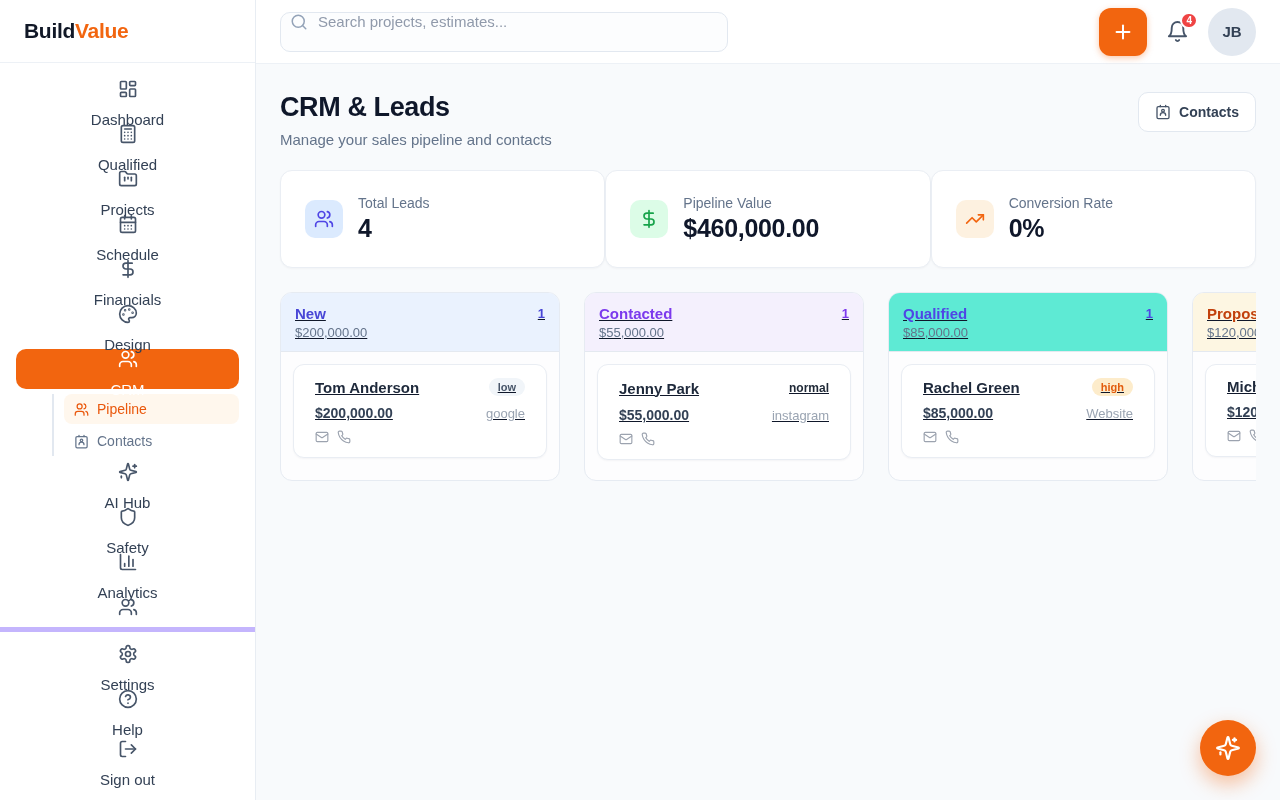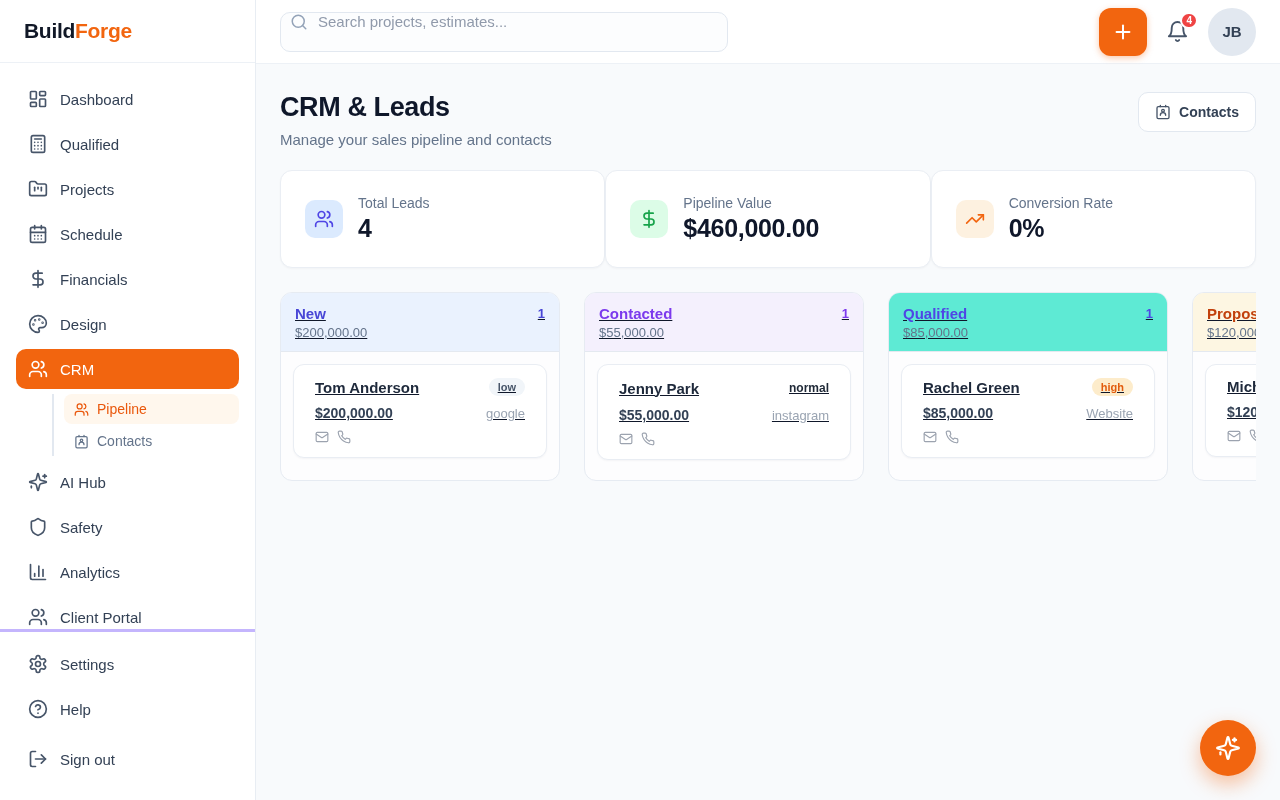--- a/index.html
+++ b/index.html
@@ -6,30 +6,30 @@
   html,body { width:1280px; height:800px; overflow:hidden; }
   body { font-family:"Liberation Sans","DejaVu Sans",sans-serif; background:#f8fafc; color:#0f172a; position:relative; }
   svg { display:block; }
 
   
   .sidebar { position:absolute; left:0; top:0; width:256px; height:800px; background:#ffffff; border-right:1px solid #e8edf3; display:flex; flex-direction:column; }
   .logo-wrap { height:63px; display:flex; align-items:center; padding:0 24px; border-bottom:1px solid #edf1f6; flex:none; }
   .logo { font-size:21px; font-weight:800; letter-spacing:-0.3px; color:#111827; }
   .logo .accent { color:#f2650f; }
   .nav { padding:16px; flex:1; overflow:hidden; }
-  .nav-item { display:flex; align-items:center; gap:12px; height:40px; padding:0 12px; margin-bottom:5px; border-radius:10px; font-size:15px; font-weight:500; color:#334155; cursor:pointer; }
+  .nav-item { display:flex; align-items:center; gap:12px; height:40px; padding:0 12px; margin-bottom:5px; border-radius:10px; font-size:15px; font-weight:500; color:#334155; cursor:pointer;flex-direction:column; }
   .nav-item .ic { width:20px; height:20px; color:#475569; flex:none; }
   .nav-item .ic svg { width:20px; height:20px; }
   .nav-item.active { background:#f2650f; color:#ffffff; }
   .nav-item.active .ic { color:#ffffff; }
   .sub-list { margin:0 0 6px 36px; border-left:2px solid #e2e8f0; padding-left:10px; }
   .sub-item { display:flex; align-items:center; gap:8px; height:30px; padding:0 10px; margin-bottom:2px; border-radius:8px; font-size:14px; font-weight:500; color:#64748b; cursor:pointer; }
   .sub-item .ic, .sub-item .ic svg { width:15px; height:15px; }
   .sub-item.active { background:#fff7ed; color:#ea580c; }
-  .side-footer { border-top:3px solid #c4b5fd; padding:12px 16px 16px; flex:none; }
+  .side-footer { border-top:5px solid #c4b5fd; padding:12px 16px 16px; flex:none; }
   .side-footer .nav-item.signout { margin-top:10px; }
 
   
   .topbar { position:absolute; left:256px; top:0; right:0; height:64px; background:#ffffff; border-bottom:1px solid #edf1f6; display:flex; align-items:center; padding:0 24px; }
   .search-box { width:448px; height:40px; border:1px solid #e2e8f0; background:#fcfdfe; border-radius:10px; display:flex; align-items:flex-start; gap:10px; padding:0 9px; }
   .search-box .ic, .search-box .ic svg { width:18px; height:18px; color:#94a3b8; }
   .search-box input { border:none; outline:none; background:transparent; font-size:15px; color:#334155; width:100%; font-family:inherit; }
   .search-box input::placeholder { color:#909aab; }
   .topbar-right { margin-left:auto; display:flex; align-items:center; gap:17px; }
   .add-btn { width:48px; height:48px; border-radius:12px; background:#f2650f; border:none; color:#fff; display:flex; align-items:center; justify-content:center; cursor:pointer; box-shadow:0 2px 6px rgba(242,101,15,.35); }
@@ -86,21 +86,21 @@
 
   
   .fab { position:absolute; right:24px; bottom:24px; width:56px; height:56px; border-radius:50%; background:#f2650f; border:none; color:#fff; display:flex; align-items:center; justify-content:center; cursor:pointer; box-shadow:0 8px 20px rgba(242,101,15,.4); }
   .fab svg { width:26px; height:26px; }
 </style>
 </head>
 <body>
 
 <aside class="sidebar">
   <div class="logo-wrap">
-    <div class="logo"><span>Build</span><span class="accent">Forge</span></div>
+    <div class="logo"><span>Build</span><span class="accent">Value</span></div>
   </div>
   <nav class="nav">
     <div class="nav-item">
       <span class="ic">
           <svg viewBox="0 0 24 24" fill="none" stroke="currentColor" stroke-width="2" stroke-linecap="round" stroke-linejoin="round">
             <rect x="3" y="3" width="7" height="9" rx="1"></rect>
             <rect x="14" y="3" width="7" height="5" rx="1"></rect>
             <rect x="14" y="12" width="7" height="9" rx="1"></rect>
             <rect x="3" y="16" width="7" height="5" rx="1"></rect>
           </svg>

